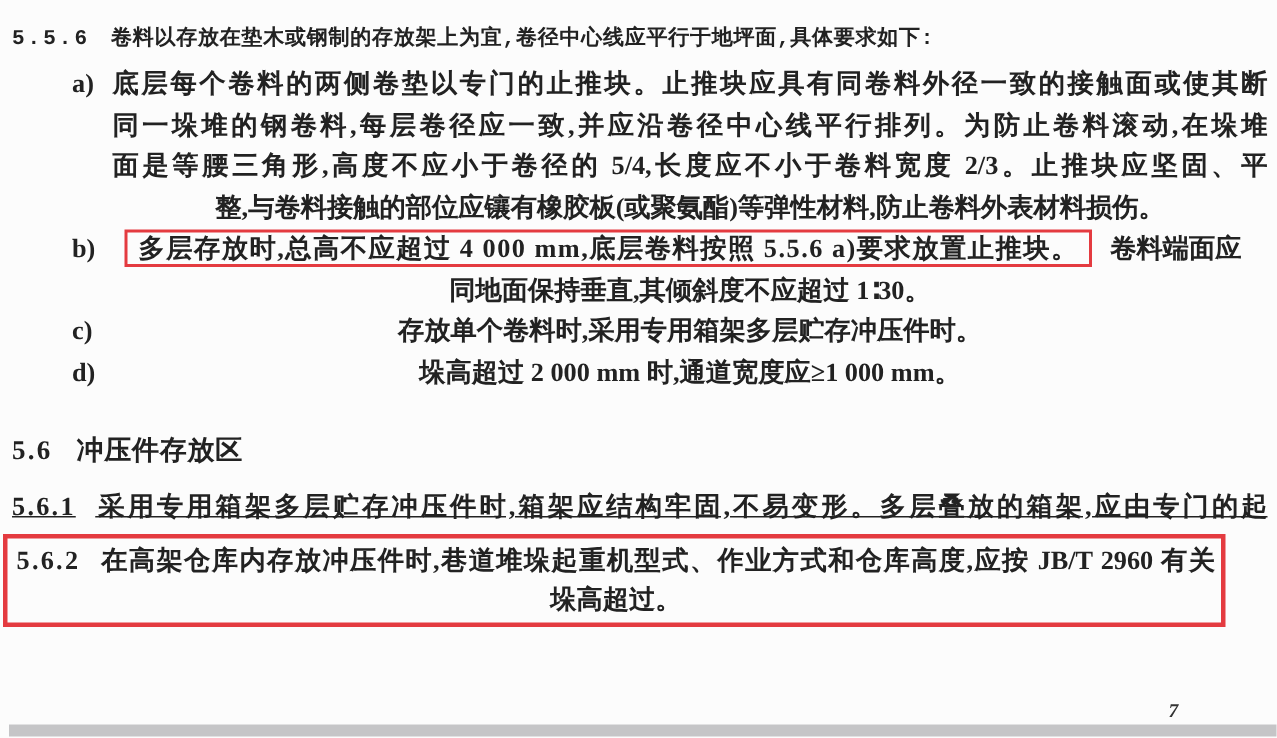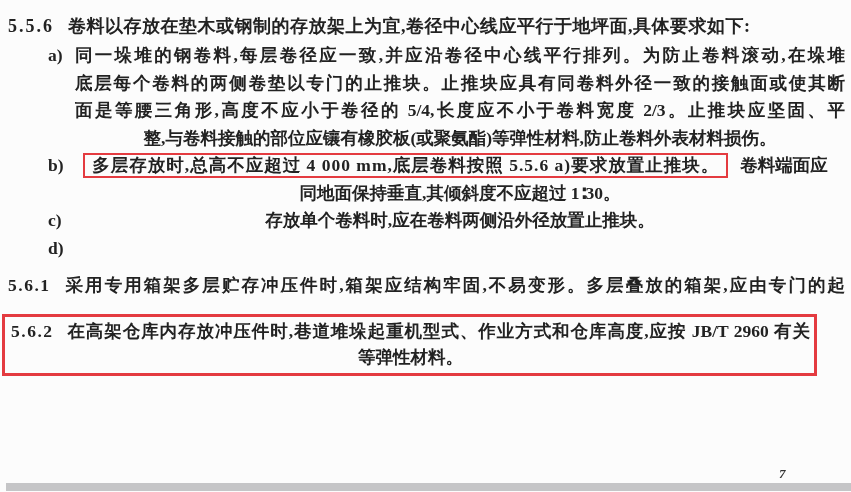--- a/index.html
+++ b/index.html
@@ -14,45 +14,45 @@
   .page {
     position: relative;
     width: 851px; height: 492px;
     padding: 12px 6px 0 8px;
     box-sizing: border-box;
   }
   .ln { font-size: 17.5px; line-height: 27.5px; text-align: center; }
   .just { text-align: justify; text-align-last: justify; }
   .nowrap { white-space: nowrap; }
 
-  .intro { font-size: 18px; line-height: 28px; letter-spacing: 0.5px; white-space: nowrap; }
+  .intro { font-size: 14px; line-height: 28px; letter-spacing: 0.5px; white-space: nowrap; font-family: Liberation Mono, monospace; }
   .num  { letter-spacing: 2px; margin-right: 14px; }
   .num2 { letter-spacing: 1.5px; margin-right: 13px; }
 
   .list { margin-top: 2px; }
   .li { display: flex; }
   .li-label { flex: none; width: 27px; margin-left: 40px; font-size: 17.5px; line-height: 27.5px; }
   .li-body { flex: 1; min-width: 0; }
 
   .hl-box {
     border: 2px solid var(--red);
     padding: 0 7px 1px 7px;
     margin-left: -9px;
     margin-right: 12px;
     letter-spacing: 1px;
   }
 
   .heading { margin-top: 24px; font-size: 18px; line-height: 28px; letter-spacing: 0.5px; }
   .heading .num2 { margin-right: 16px; }
 
-  .block { margin-top: 10px; }
+  .block { margin-top: 10px; text-decoration: underline; }
 
   .hl-block {
     border: 3px solid var(--red);
-    margin: 14px 28px 0 -6px;
+    margin: 4px 28px 0 -6px;
     padding: 1px 4px 3px 6px;
   }
   .hl-block .ln { line-height: 26px; }
 
   .page-number {
     position: absolute;
     top: 466px; left: 779px;
     font-size: 13px;
     font-style: italic;
     color: #333;
@@ -71,63 +71,67 @@
 
   <div class="intro">
     <span class="num">5.5.6</span><span>卷料以存放在垫木或钢制的存放架上为宜,卷径中心线应平行于地坪面,具体要求如下:</span>
   </div>
 
   <div class="list">
 
     <div class="li">
       <span class="li-label">a)</span>
       <div class="li-body">
+        <div class="ln just">底层每个卷料的两侧卷垫以专门的止推块。止推块应具有同卷料外径一致的接触面或使其断</div>
         <div class="ln just">同一垛堆的钢卷料,每层卷径应一致,并应沿卷径中心线平行排列。为防止卷料滚动,在垛堆</div>
-        <div class="ln just">底层每个卷料的两侧卷垫以专门的止推块。止推块应具有同卷料外径一致的接触面或使其断</div>
         <div class="ln just">面是等腰三角形,高度不应小于卷径的 5/4,长度应不小于卷料宽度 2/3。止推块应坚固、平</div>
         <div class="ln">整,与卷料接触的部位应镶有橡胶板(或聚氨酯)等弹性材料,防止卷料外表材料损伤。</div>
       </div>
     </div>
 
     <div class="li">
       <span class="li-label">b)</span>
       <div class="li-body">
         <div class="ln nowrap">
           <span class="hl-box"><span>多层存放时,总高不应超过 4 000 mm,底层卷料按照 5.5.6 a)要求放置止推块。</span></span><span>卷料端面应</span>
         </div>
         <div class="ln">同地面保持垂直,其倾斜度不应超过 1∶30。</div>
       </div>
     </div>
 
     <div class="li">
       <span class="li-label">c)</span>
       <div class="li-body">
-        <div class="ln">存放单个卷料时,应在卷料两侧沿外径放置止推块。</div>
+        <div class="ln">存放单个卷料时,采用专用箱架多层贮存冲压件时。</div>
       </div>
     </div>
 
     <div class="li">
       <span class="li-label">d)</span>
       <div class="li-body">
+        <div class="ln">垛高超过 2 000 mm 时,通道宽度应≥1 000 mm。</div>
       </div>
     </div>
 
   </div>
 
+  <div class="heading">
+    <span class="num2">5.6</span><span>冲压件存放区</span>
+  </div>
 
   <div class="block">
     <div class="ln just">
       <span class="num2">5.6.1</span><span>采用专用箱架多层贮存冲压件时,箱架应结构牢固,不易变形。多层叠放的箱架,应由专门的起</span>
     </div>
   </div>
 
   <div class="hl-block">
     <div class="ln just">
       <span class="num2">5.6.2</span><span>在高架仓库内存放冲压件时,巷道堆垛起重机型式、作业方式和仓库高度,应按 JB/T 2960 有关</span>
     </div>
-    <div class="ln">等弹性材料。</div>
+    <div class="ln">垛高超过。</div>
   </div>
 
   <div class="page-number">7</div>
 
   <div class="bottom-bar"></div>
 
 </div>
 
 </body></html>

